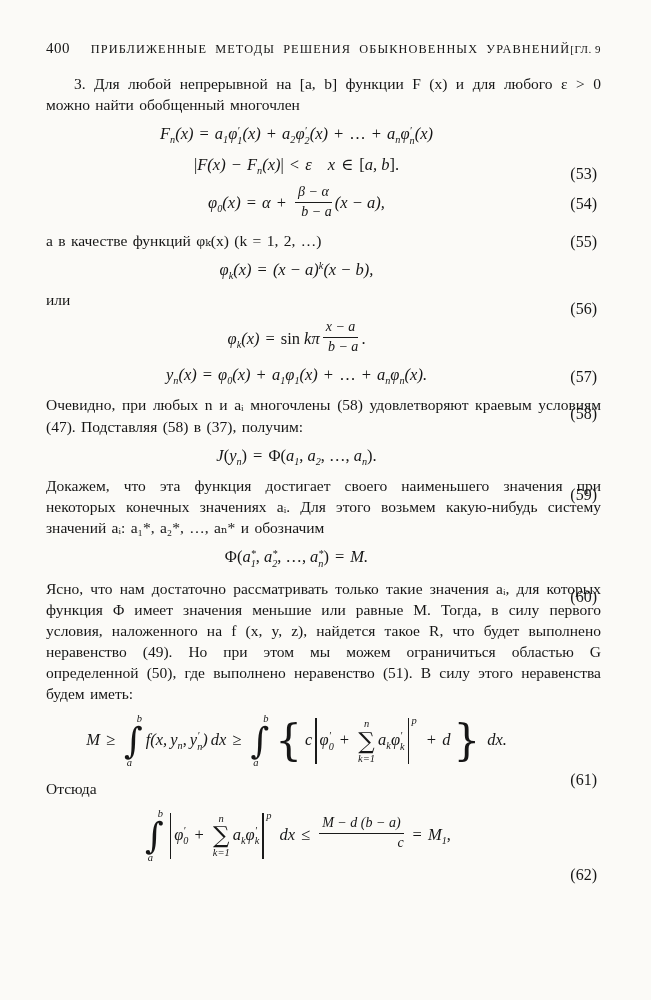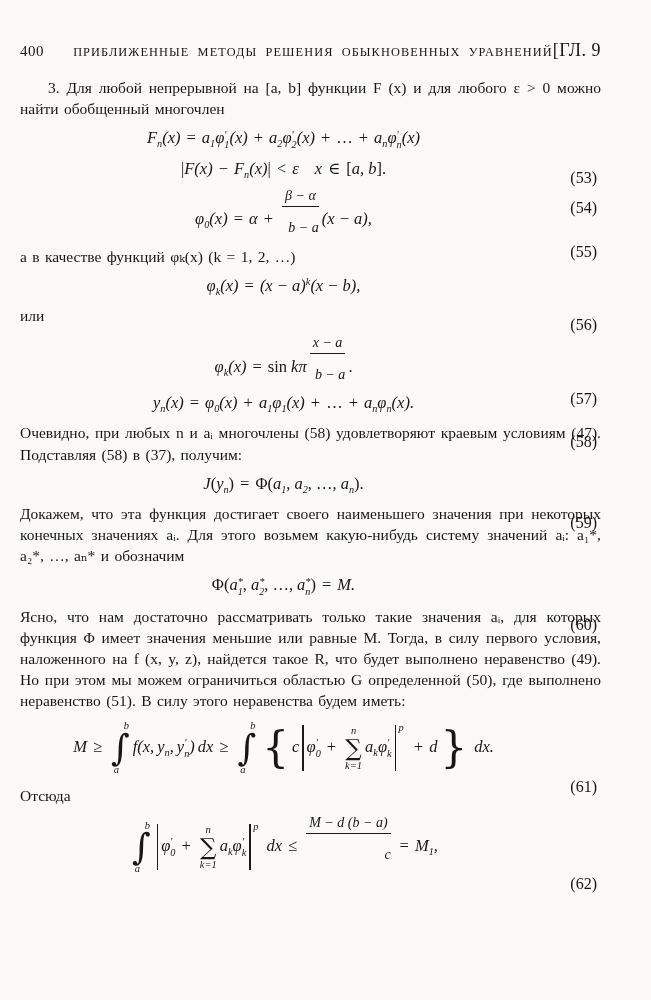--- a/index.html
+++ b/index.html
@@ -1,26 +1,26 @@
 <!DOCTYPE html>
 <html><head>
 <meta charset="utf-8">
 <style>
   html,body{margin:0;padding:0;background:#e8e6e0;}
   .page{
     width:651px;height:1000px;margin:0 auto;box-sizing:border-box;
     background:#fbfaf7;color:#161616;
     font-family:"Liberation Serif","DejaVu Serif",serif;
-    padding:40px 50px 10px 20px;overflow:hidden;position:relative;
+    padding:40px 50px 10px 46px;overflow:hidden;position:relative;
   }
   
   .hdr{display:flex;align-items:baseline;margin-bottom:16px;}
   .hdr-num{font-size:15px;letter-spacing:.5px;}
   .hdr-title{flex:1;text-align:right;font-size:12.3px;letter-spacing:1.1px;word-spacing:4px;}
-  .hdr-ch{font-size:18px;letter-spacing:.5px;}
+  .hdr-ch{font-size:11px;letter-spacing:.5px;}
   
   .para{margin:3px 0;font-size:15.5px;line-height:1.36;text-align:justify;word-spacing:1.5px;}
   .para.indent{text-indent:28px;}
   
   .eq-row{position:relative;text-align:center;margin:9px 0;padding-right:54px;white-space:nowrap;}
   .eq-body{display:inline-block;font-size:16.5px;vertical-align:middle;}
   .eq-no{position:absolute;right:4px;top:50%;transform:translateY(-50%);
          font-style:normal;font-size:16px;margin-top:39px;}
   .var{font-style:italic;}
   .rm{font-style:normal;}
@@ -29,21 +29,21 @@
   .bt{display:inline;}
   .tsub{font-size:62%;line-height:0;vertical-align:-0.4em;font-style:italic;}
   .tsup{font-size:62%;line-height:0;vertical-align:0.55em;font-style:italic;}
   .ss{display:inline-block;font-size:62%;line-height:1;vertical-align:-0.45em;
       text-align:left;font-style:italic;}
   .ss span{display:block;}
   .sp{display:inline-block;height:1px;}
   .frac{display:inline-block;text-align:right;vertical-align:-0.55em;
         font-size:85%;line-height:1.2;font-style:italic;margin:0 3px;}
   .frac .num{display:block;border-bottom:1.2px solid #1a1a1a;padding:0 3px 1px;}
-  .frac .den{display:block;padding-top:1px;margin-top:12px;}
+  .frac .den{display:block;padding-top:1px;}
   .bigop{display:inline-block;text-align:center;vertical-align:middle;line-height:1;margin:0 3px;}
   .lim{display:block;font-size:10.5px;font-style:italic;line-height:1.1;}
   .int-glyph{display:block;font-size:36px;line-height:.9;font-style:normal;
              font-family:"DejaVu Serif",serif;}
   .intop .lim-t{transform:translateX(6px);}
   .intop .lim-b{transform:translateX(-4px);}
   .sum-glyph{display:block;font-size:23px;line-height:1;font-style:normal;
              font-family:"DejaVu Serif",serif;}
   .barwrap{display:inline-block;vertical-align:middle;position:relative;margin:0 3px;}
   .vbar{display:inline-block;width:1.3px;height:46px;background:#1a1a1a;vertical-align:middle;}

